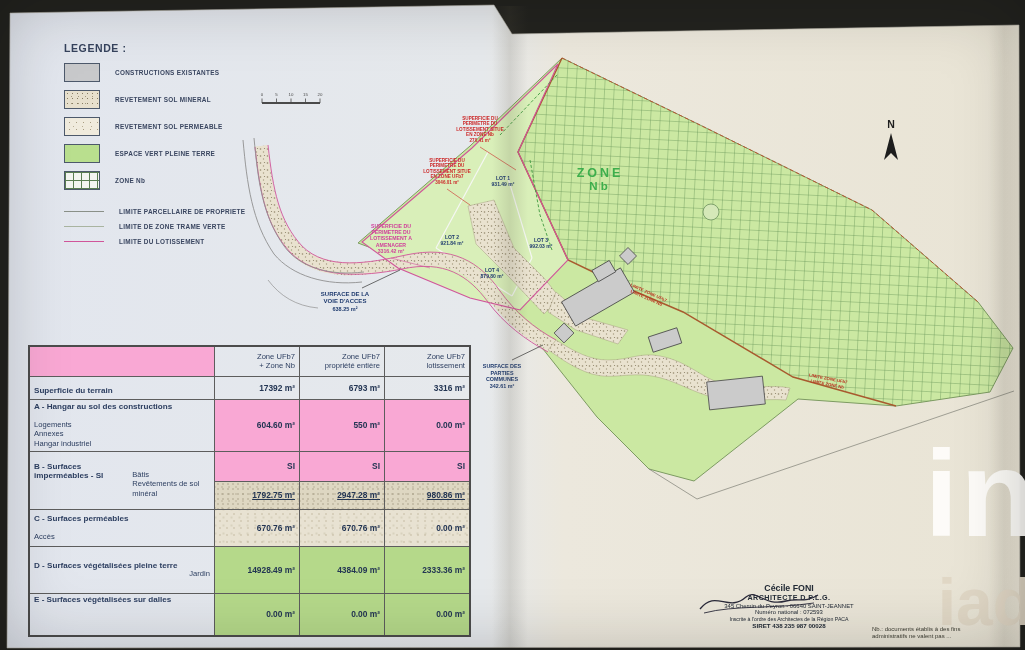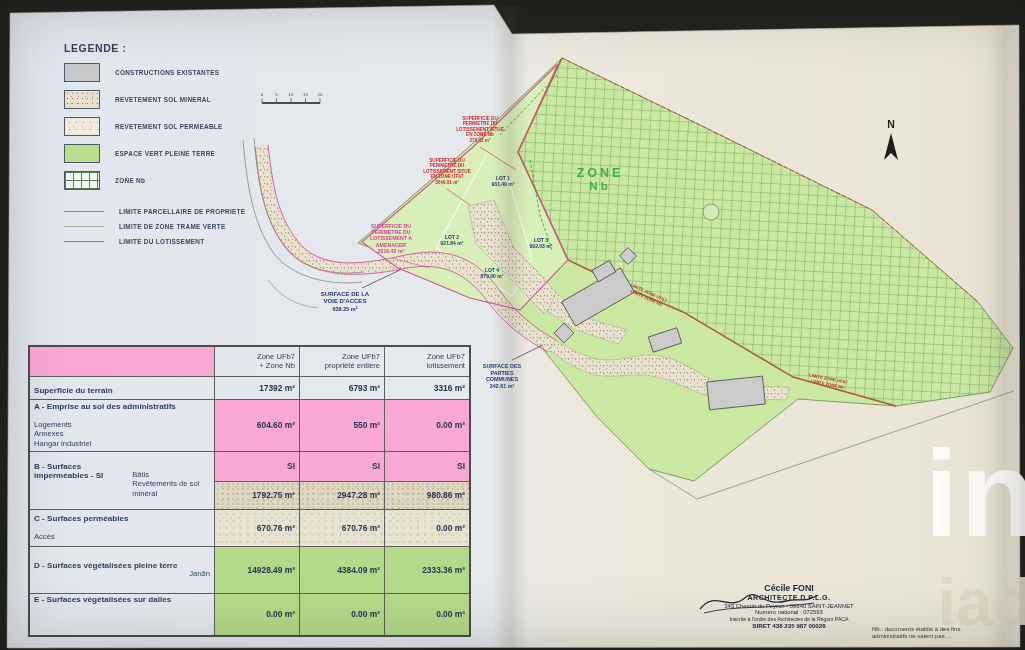--- a/index.html
+++ b/index.html
@@ -39,21 +39,21 @@
   .surface-table .lab{width:176px;text-align:left;}
   .surface-table .vcol{width:76px;text-align:right;}
   .hd{font-size:7.6px;text-align:center;color:#2c3e60;line-height:1.25;}
   .tt{font-size:8.1px;font-weight:bold;color:#2c3e60;line-height:1.2;}
   .ss{font-size:7.6px;color:#2c3e60;white-space:pre-line;line-height:1.25;margin-top:8px;}
   .val{font-size:8.4px;font-weight:bold;color:#233553;}
   .cell-gray{background:#f9a8d4;}
   .cell-green{background:#b5d98a;}
   .cell-mineral{background-color:#ded7c2;
     background-image:radial-gradient(#81765c .8px,transparent .95px),radial-gradient(#978c71 .7px,transparent .85px);
-    background-size:5px 5px,7px 7px;background-position:0 0,3px 2px;}
+    background-size:5px 5px,7px 7px;background-position:0 0,3px 2px;text-decoration:underline;}
   .cell-perm{background-color:#e8e2d2;
     background-image:radial-gradient(#a29776 .7px,transparent .85px),radial-gradient(#b2a88c .6px,transparent .75px);
     background-size:7px 7px,8px 8px;background-position:1px 1px,4px 4px;}
   .labspan{display:flex;flex-direction:row;justify-content:space-between;height:100%;}
 
   
   .architect{position:absolute;left:694px;top:583px;width:190px;text-align:center;z-index:12;color:#232b36;}
   .a-name{font-size:8.8px;font-weight:bold;}
   .a-title{font-size:7.2px;font-weight:bold;letter-spacing:.4px;}
   .a-line{font-size:5.9px;margin-top:.5px;}
@@ -339,21 +339,21 @@
           </td>
   </tr>
   <tr style="height:23px;">
     <td class="lab"><span class="tt">Superficie du terrain</span></td>
     <td class="vcol val">17392 m²</td>
     <td class="vcol val">6793 m²</td>
     <td class="vcol val">3316 m²</td>
   </tr>
   <tr style="height:52px;">
     <td class="lab">
-            <div class="tt">A - Emprise au sol des administratifs</div>
+            <div class="tt">A - Hangar au sol des constructions</div>
         <div class="ss">Logements
 Annexes
 Hangar industriel</div>
           </td>
     <td class="vcol val cell-gray">604.60 m²</td>
     <td class="vcol val cell-gray">550 m²</td>
     <td class="vcol val cell-gray">0.00 m²</td>
   </tr>
   <tr style="height:30px;">
     <td class="lab" rowspan="2">

